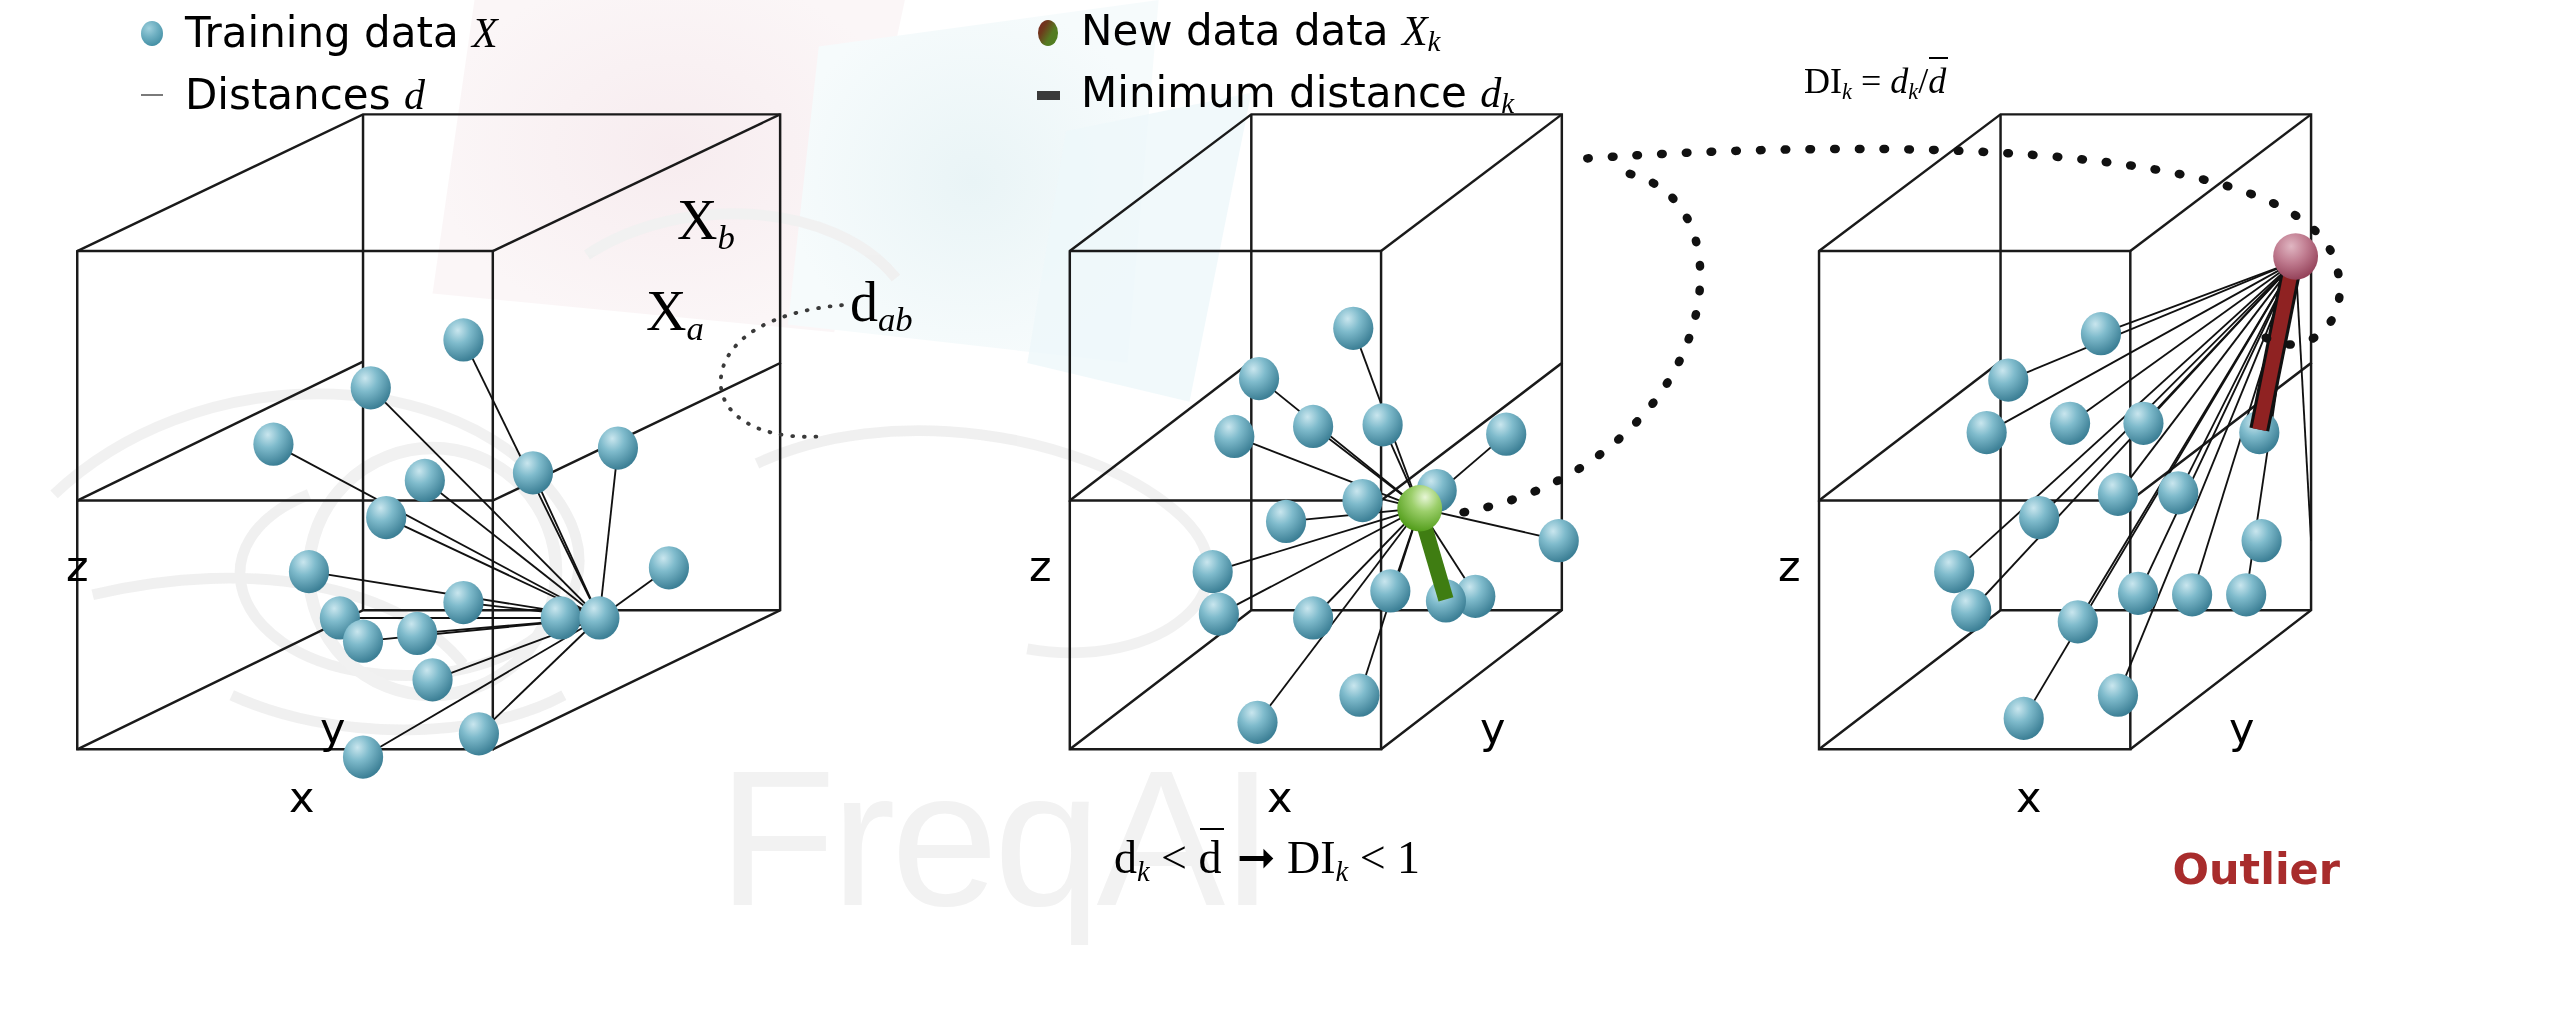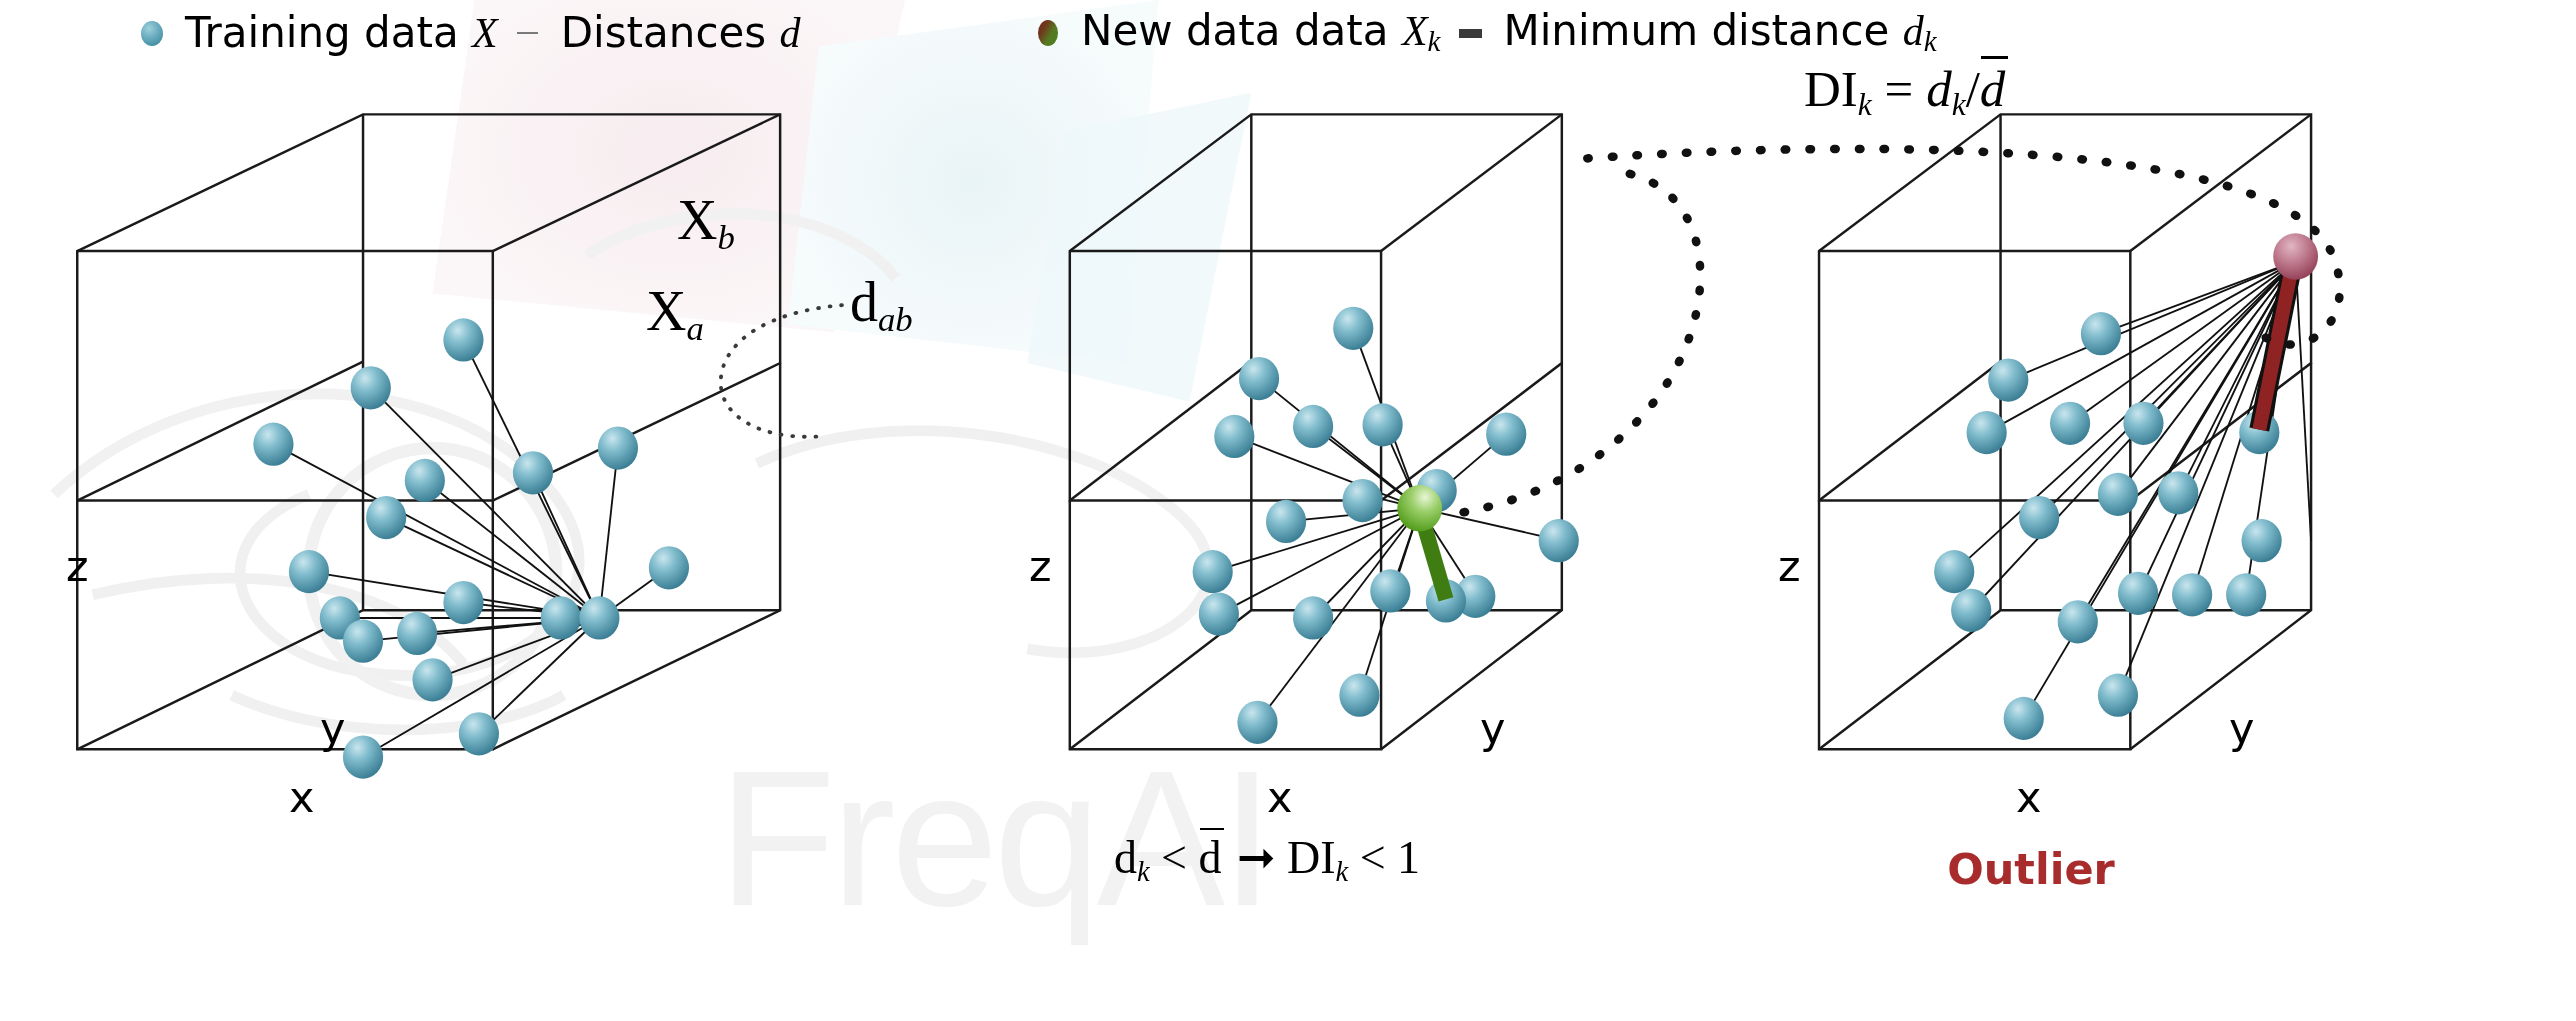--- a/index.html
+++ b/index.html
@@ -9,21 +9,21 @@
   
   #watermark{position:absolute;inset:0;pointer-events:none;}
   #watermark .wm-text{
     position:absolute;left:718px;top:742px;
     font-family:"Liberation Sans",sans-serif;
     font-size:193px;font-weight:400;letter-spacing:-4.6px;
     color:#f2f2f2;line-height:1;
   }
 
   
-  .legend{position:absolute;display:flex;flex-direction:row;gap:17px;}
+  .legend{position:absolute;display:flex;flex-direction:column;gap:17px;}
   .legend.left{left:139px;top:10.8px;}
   .legend.right{left:1035px;top:10.8px;}
   .legend-row{display:flex;align-items:center;gap:20px;height:45px;}
   .legend-label{font-size:42px;line-height:1;white-space:nowrap;
                 font-family:"DejaVu Sans",sans-serif;}
   .legend-label .mathit{font-family:"Liberation Serif",serif;font-style:italic;}
   .legend-label .sub{font-size:29px;vertical-align:-0.22em;
                      font-family:"Liberation Serif",serif;font-style:italic;}
   .mk{width:26px;display:flex;justify-content:center;align-items:center;}
   .dot-blue{width:21.6px;height:25px;border-radius:50%;
@@ -35,21 +35,21 @@
 
   
   .math{font-family:"Liberation Serif",serif;}
   .math .it{font-style:italic;}
   .math .up{font-style:normal;}
   .sub{font-size:0.62em;vertical-align:-0.28em;font-style:italic;}
   .bar{position:relative;display:inline-block;}
   .bar::after{content:"";position:absolute;left:4%;right:6%;top:-0.07em;
               height:0.055em;background:#000;}
 
-  #di-formula{position:absolute;left:1804px;top:60px;font-size:51px;
+  #di-formula{position:absolute;left:1804px;top:60px;font-size:36px;
               white-space:nowrap;}
 
   .caption{position:absolute;text-align:center;white-space:nowrap;}
   .caption .expr{font-size:46px;font-family:"Liberation Serif",serif;}
   .caption .tag{margin-top:14px;font-size:43px;font-weight:700;
                 font-family:"DejaVu Sans",sans-serif;}
   #caption-inlier{left:958px;top:830px;width:618px;}
   #caption-outlier{left:1722px;top:830px;width:618px;}
 
   
@@ -348,15 +348,15 @@
 
 <div class="caption" id="caption-inlier">
   <div class="expr">
     <span class="it">d</span><span class="sub">k</span> &lt; <span class="it bar">d </span>
     <span style="font-family:'DejaVu Sans',sans-serif;">➞</span>
     <span class="up">DI</span><span class="sub">k</span> &lt; 1
   </div>
 </div>
 
 <div class="caption" id="caption-outlier">
-  <div class="tag" style="color:#a82c2c;">Outlier</div>
+  <div class="tag" style="color:#a82c2c;text-align:right;">Outlier</div>
 </div>
 
 
 </body></html>

